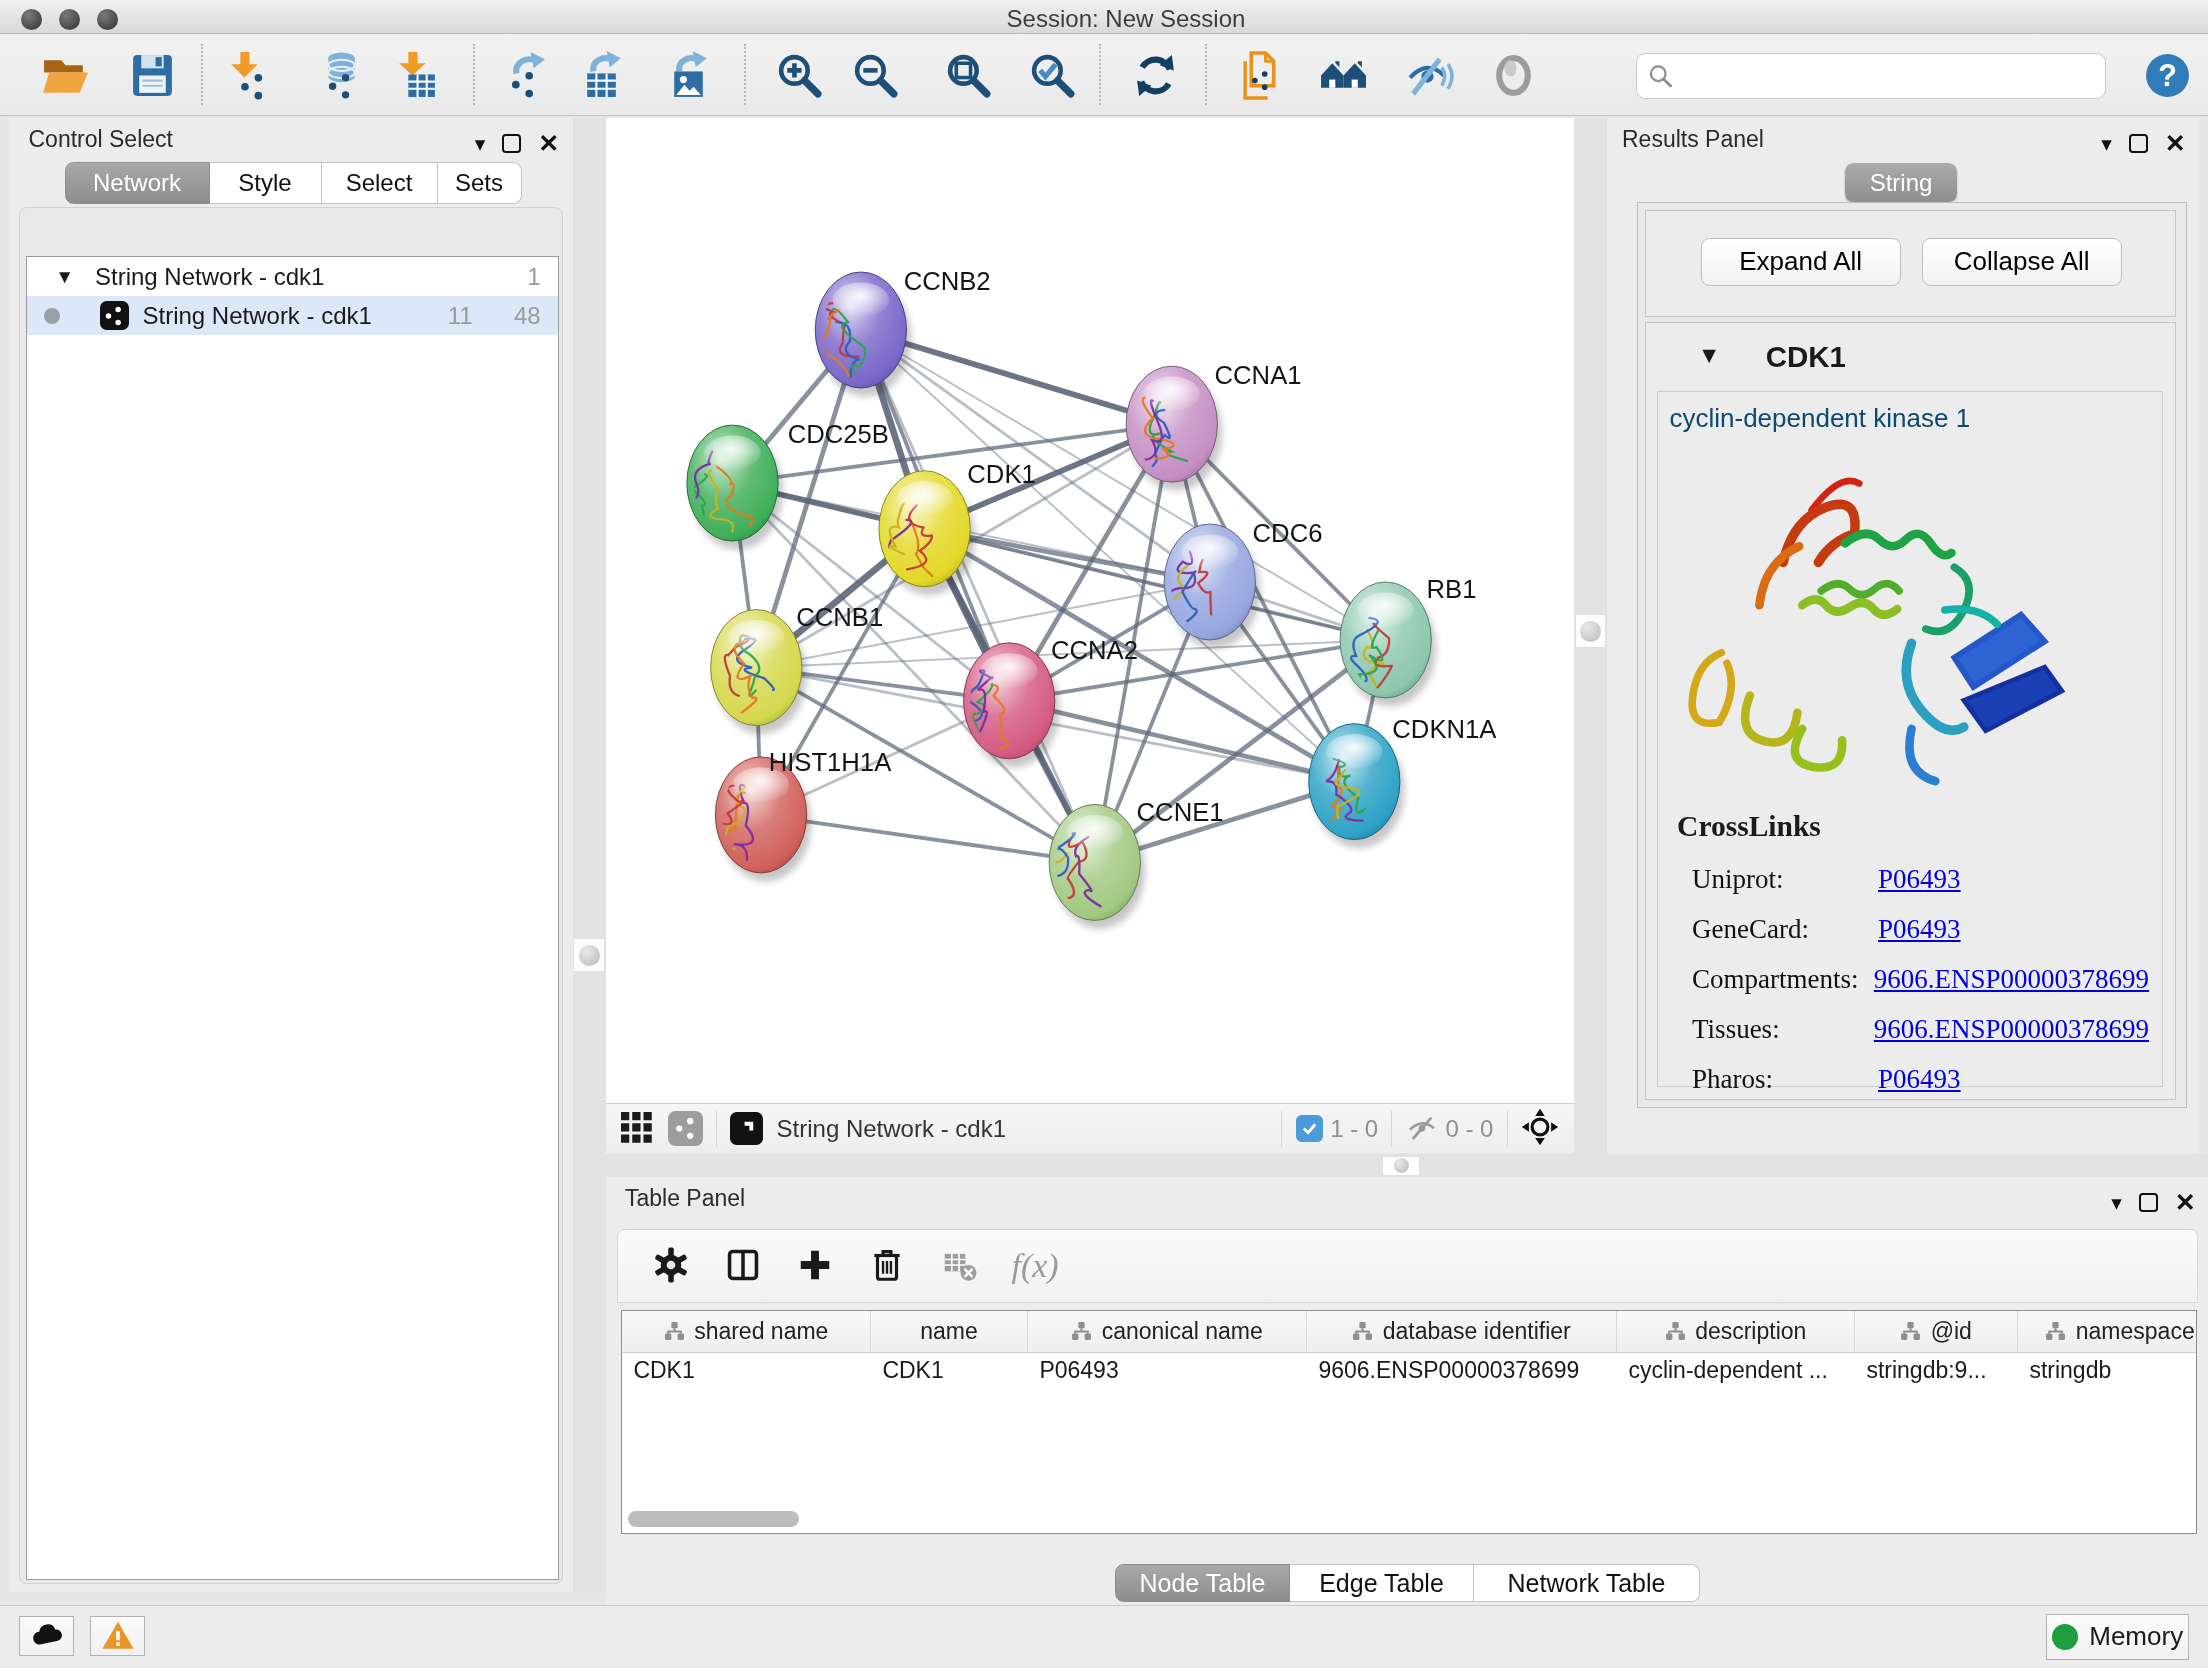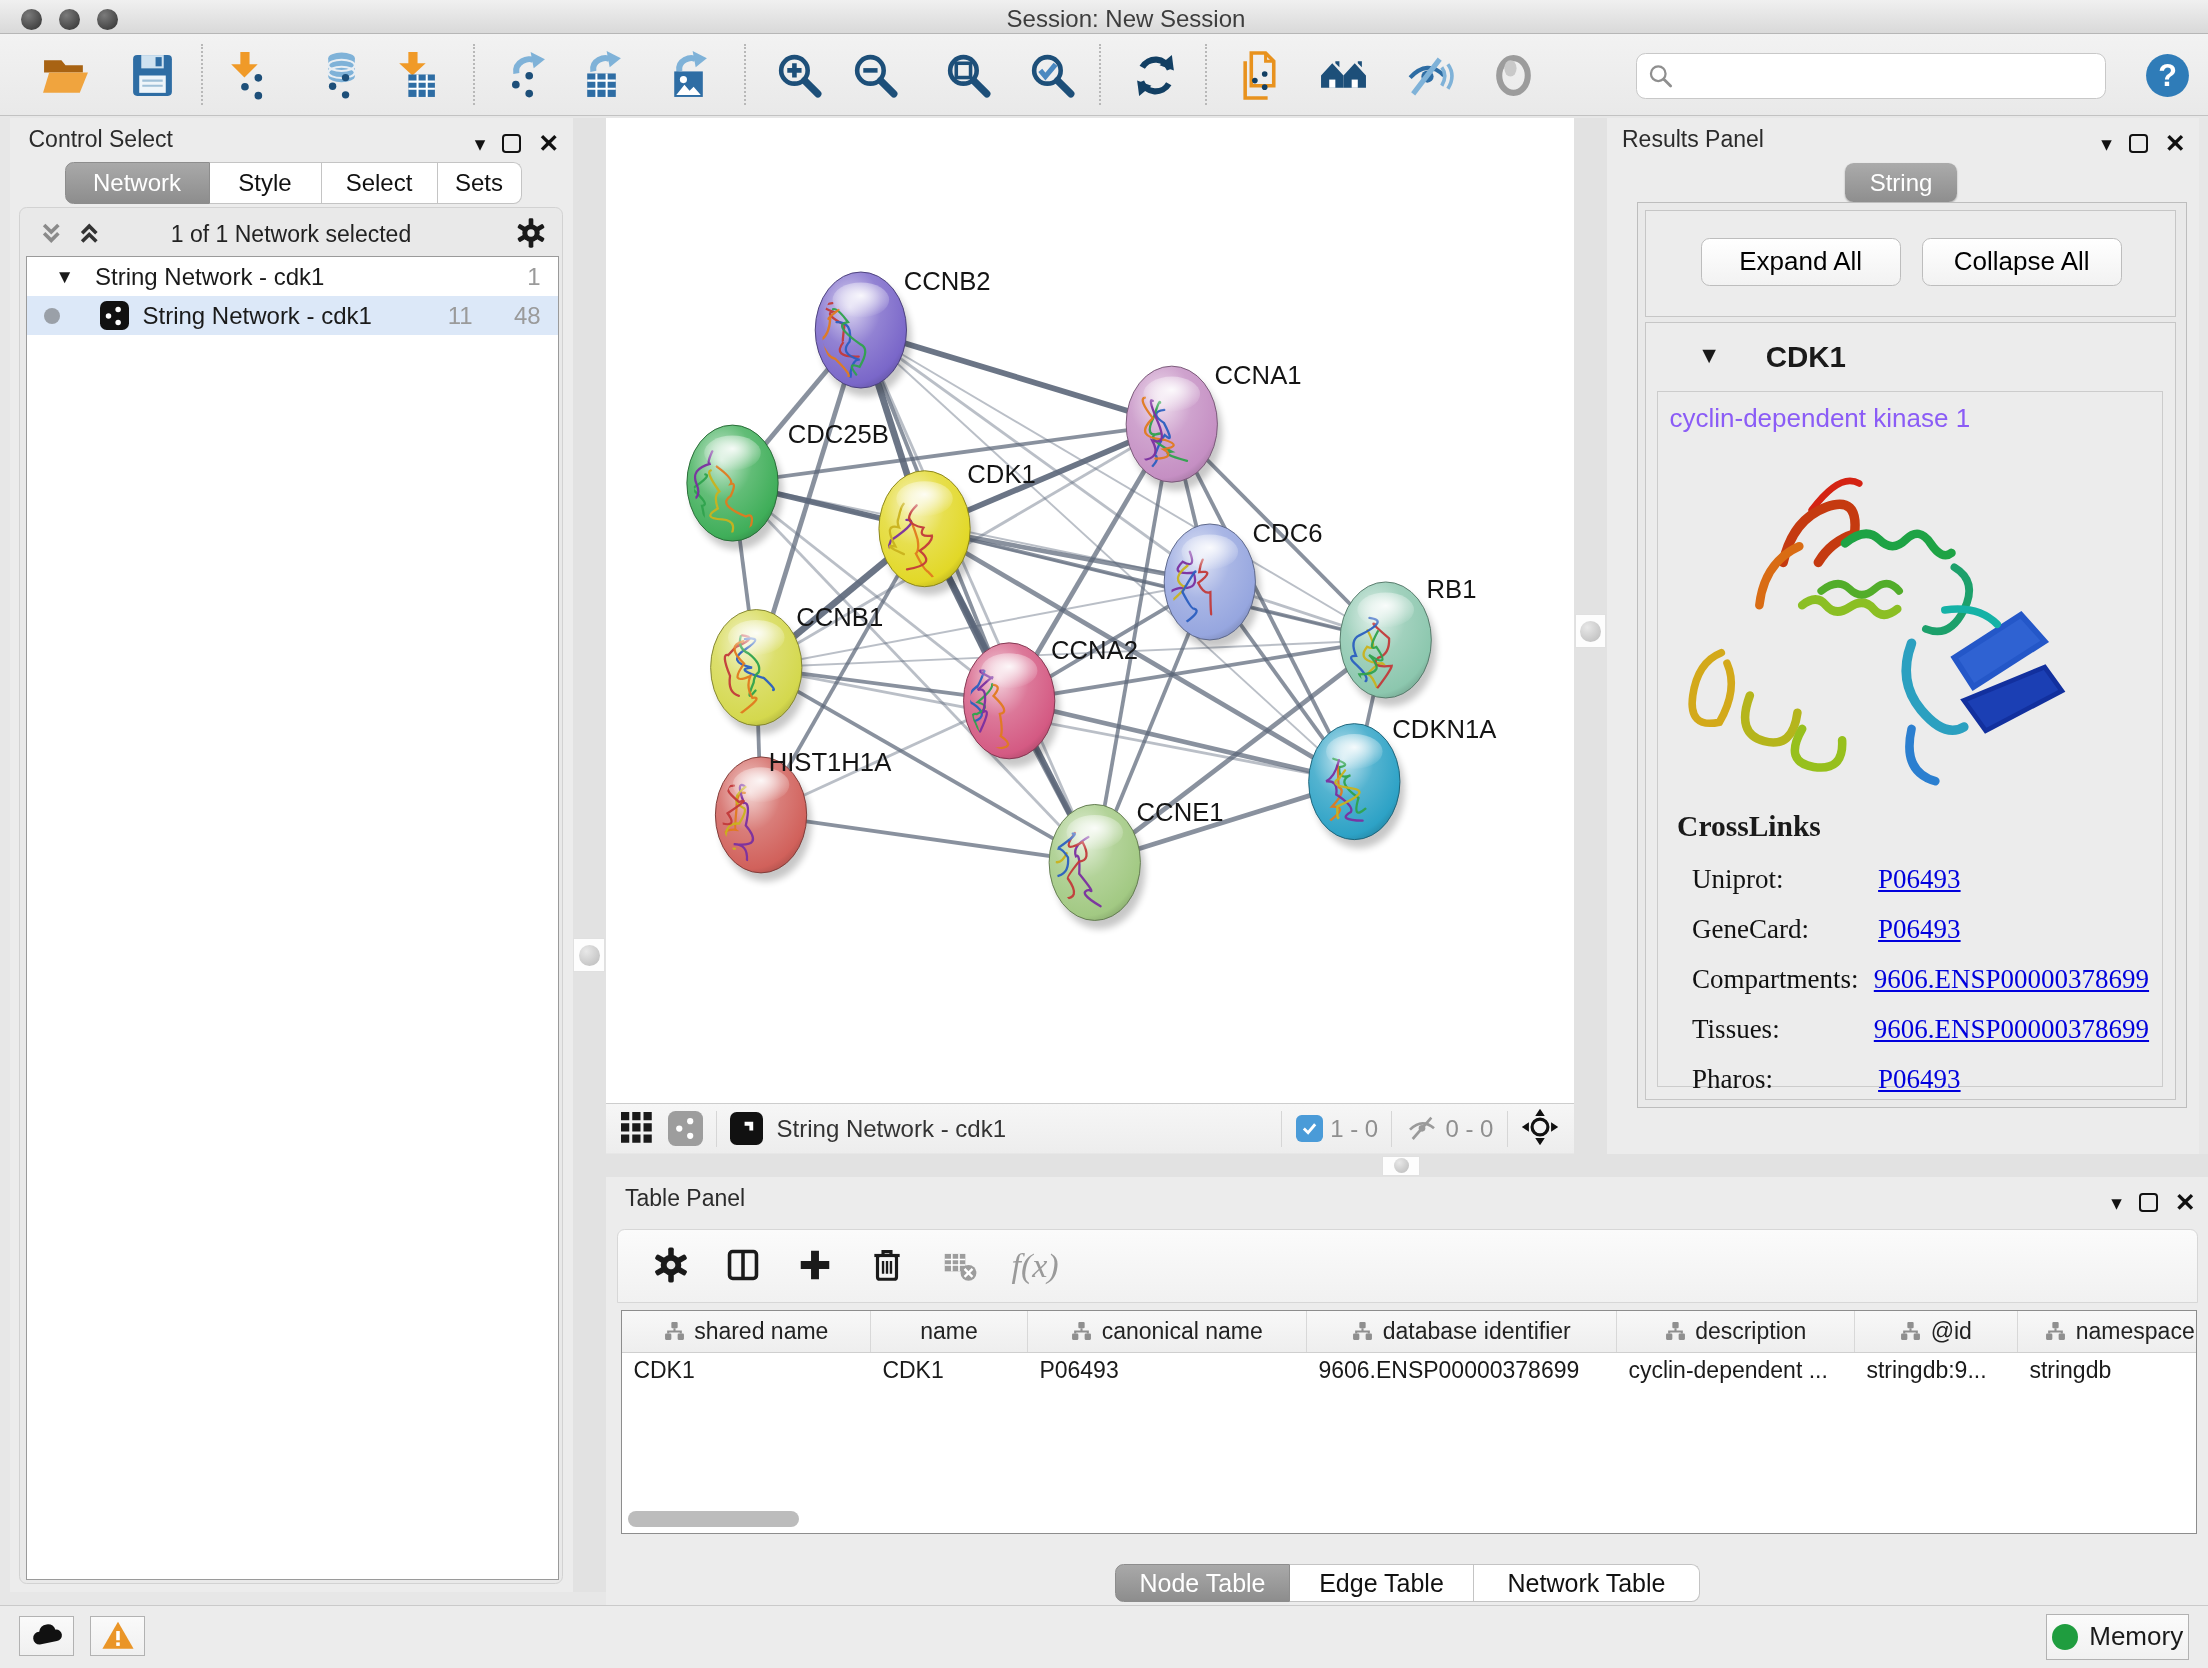--- a/index.html
+++ b/index.html
@@ -77,21 +77,21 @@
   .rp-card { position:absolute; left:30px; top:84px; width:550px; height:906px; background:#e9e9e9;
     border:1.9px solid #bdbdbd; }
   .rp-sect1 { position:absolute; left:6.7px; top:6.7px; width:531px; height:107px; border:1.9px solid #c6c6c6; background:#ececec; }
   .rp-btn { position:absolute; top:27px; height:48px; width:200px; background:linear-gradient(#ffffff,#f2f2f2);
     border:1px solid #bdbdbd; border-radius:8.6px; font-size:26px; display:flex; align-items:center; justify-content:center; }
   .rp-sect2 { position:absolute; left:6.7px; top:119px; width:531px; height:778px; border:1.9px solid #c6c6c6; background:#ececec; }
   .rp-protrow { position:absolute; left:0; top:0; width:100%; height:68px; }
   .rp-protname { position:absolute; left:120px; top:17px; font-size:29.5px; font-weight:bold; }
   .rp-prottri { position:absolute; left:52px; top:19px; font-size:23px; }
   .rp-detail { position:absolute; left:11.4px; top:68px; width:506px; height:696px; border:1.9px solid #cccccc; background:#ececec; }
-  .rp-desc { position:absolute; left:11.4px; top:11.4px; font-size:26px; color:#8b5cf6; }
+  .rp-desc { position:absolute; left:11.4px; top:11.4px; font-size:26px; color:#0c4a6e; }
   .xl-title { position:absolute; left:19px; top:418px; font-family:"Liberation Serif", serif; font-weight:bold; font-size:29.5px; }
   .xl-rows { position:absolute; left:34px; top:462px; width:457px; }
   .xl-row { display:flex; height:50px; align-items:center; font-family:"Liberation Serif", serif; font-size:27px; }
   .xl-label { width:186px; color:#111; }
   .xl-link { text-decoration:underline; }
 
   
   .table-panel { position:absolute; left:606px; top:1177px; width:1603px; height:428px; background:#ececec; }
   .tp-title { position:absolute; left:19px; top:7.6px; }
   .tp-toolbar { position:absolute; left:10.5px; top:52px; width:1581px; height:74px;
@@ -320,38 +320,20 @@
     <span class="pc-float"></span>
     <span class="pc-close">✕</span>
   </div>
   <div class="seg-tabs cp-tabs">
     <div class="seg sel" style="width:145px">Network</div>
     <div class="seg" style="width:112px">Style</div>
     <div class="seg" style="width:116px">Select</div>
     <div class="seg" style="width:84px">Sets</div>
   </div>
   <div class="cp-card">
-    <div class="cp-toolrow">
-      <span class="chev" style="left:17px">
-        <svg width="28.5" height="28.5" viewBox="0 0 24 24">
-            <path d="M6 5l6 6 6-6M6 12l6 6 6-6" fill="none" stroke="#8a8a8a" stroke-width="3"></path>
-          </svg>
-      </span>
-      <span class="chev" style="left:55px">
-        <svg width="28.5" height="28.5" viewBox="0 0 24 24">
-            <path d="M6 19l6-6 6 6M6 12l6-6 6 6" fill="none" stroke="#333" stroke-width="3"></path>
-          </svg>
-      </span>
-      <div class="cp-summary">1 of 1 Network selected</div>
-      <span class="cp-gear">
-        <svg width="32" height="32" viewBox="0 0 48 48" fill="#1a1a1a">
-            <use href="#sym-gear"></use>
-          </svg>
-      </span>
-    </div>
     <div class="cp-list">
       <div class="tree-row">
         <span style="margin-left:28.5px; font-size:19px">▼</span>
         <span style="margin-left:21px">String Network - cdk1</span>
         <span class="cnt" style="margin-left:auto; margin-right:17px">1</span>
       </div>
       <div class="tree-row row-sel">
         <span style="margin-left:17px; width:16px; height:16px; border-radius:50%; background:#9aa0a8"></span>
         <span style="margin-left:40px; width:29.5px; height:29.5px; background:#111; border-radius:6.7px; display:flex; align-items:center; justify-content:center">
           <svg width="22" height="22" viewBox="0 0 48 48" fill="#fff" color="#fff">

